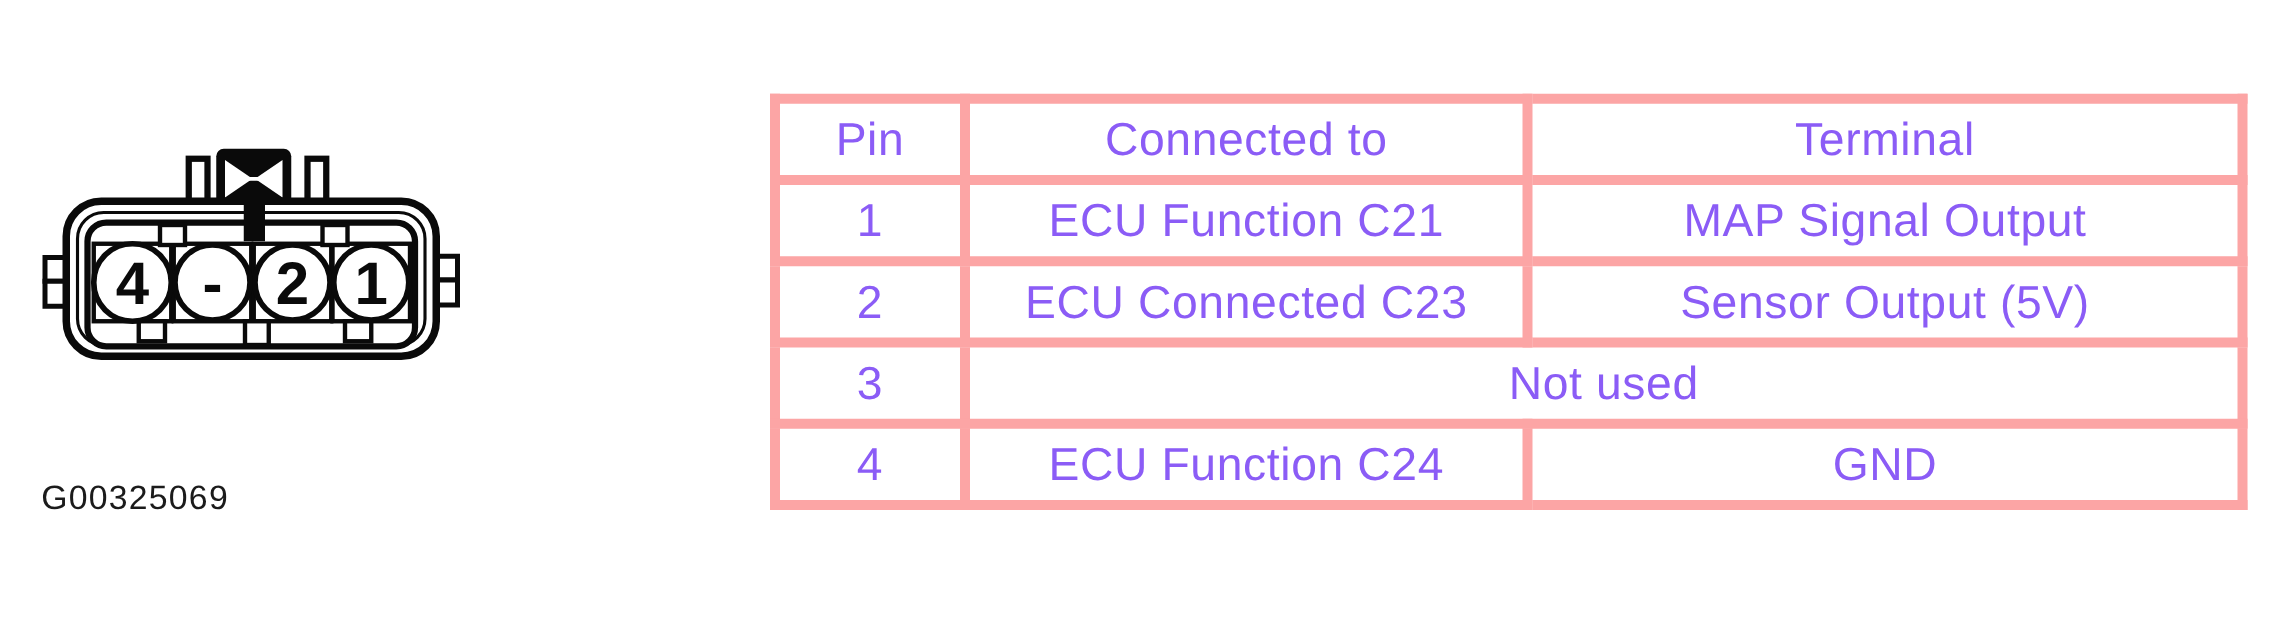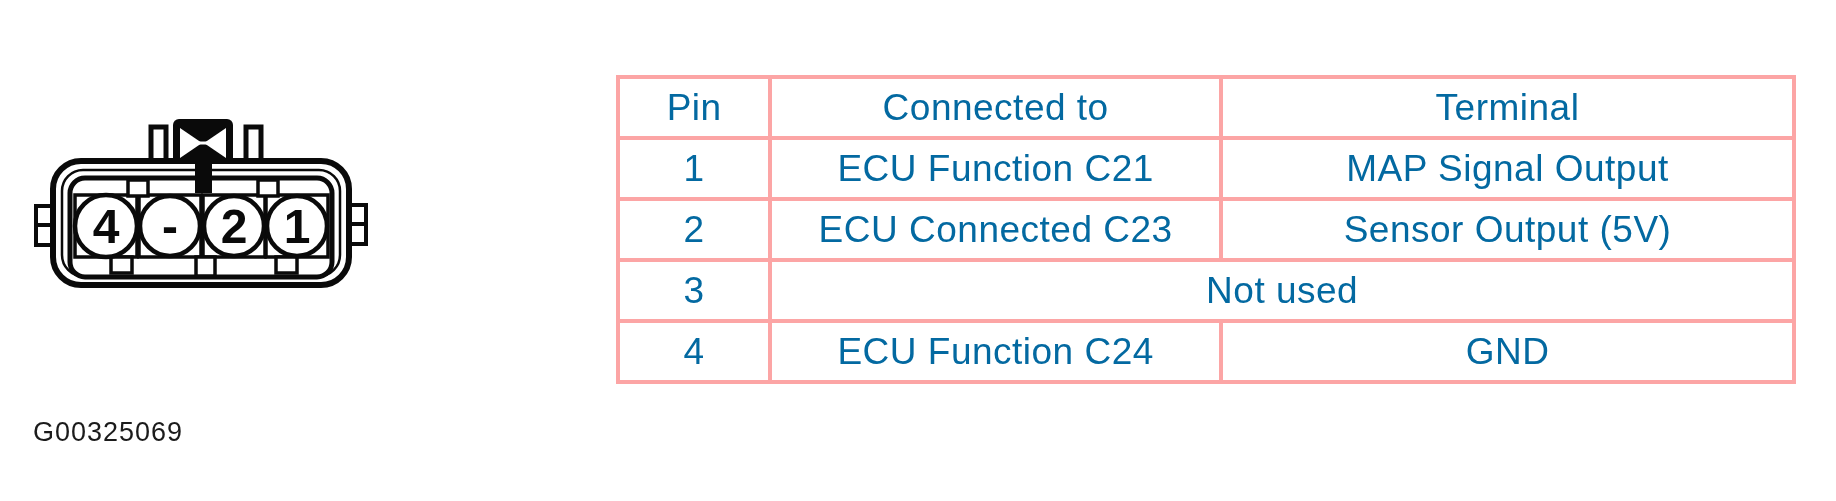--- a/index.html
+++ b/index.html
@@ -26,42 +26,42 @@
     position: absolute;
     left: 616px;
     top: 75px;
     border-collapse: collapse;
     table-layout: fixed;
     width: 1180px;
     background: #ffffff;
   }
   .pinout-table th,
   .pinout-table td {
-    border: 4px solid #fca5a5;
+    border: 8px solid #fca5a5;
     text-align: center;
     vertical-align: middle;
     font-size: 37px;
     font-weight: 400;
     padding: 0;
     height: 57px;
     letter-spacing: 0.5px;
-    color: #0369a1;
+    color: #8b5cf6;
     overflow: hidden;
     white-space: nowrap;
   }
   .pinout-table {
     border: 4px solid #0a0a0a;
   }
   .col-pin      { width: 152px; }
   .col-conn     { width: 450px; }
   .col-func     { width: 572px; }
   .figure-id {
     position: absolute;
     left: 33px;
-    top: 417px;
+    top: 383px;
     font-size: 27px;
     font-weight: 400;
     letter-spacing: 1px;
     color: #1b1b1b;
   }
   svg text.pin-label {
     font-family: "Liberation Sans", sans-serif;
     font-weight: bold;
     font-size: 48px;
     fill: #0a0a0a;

